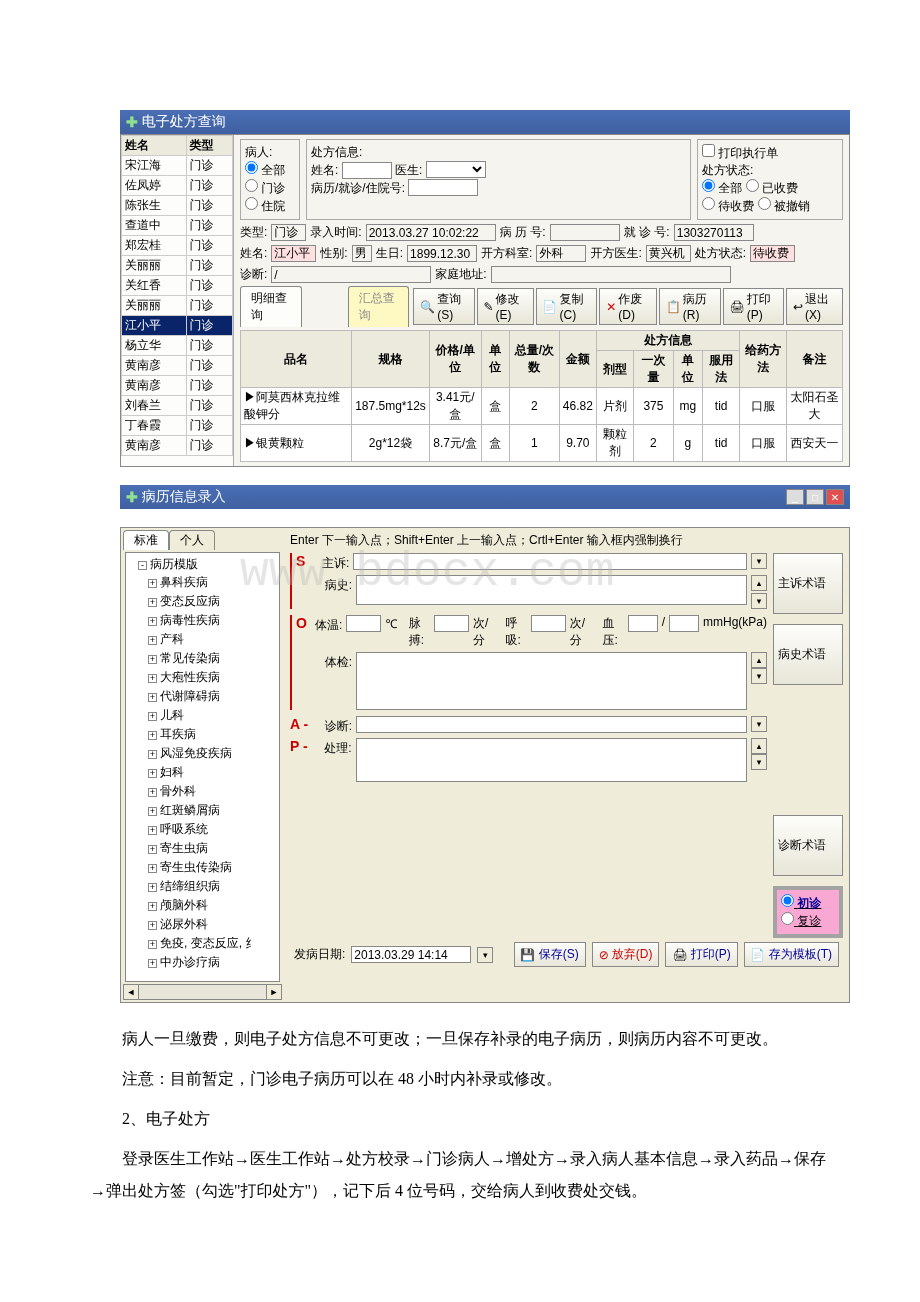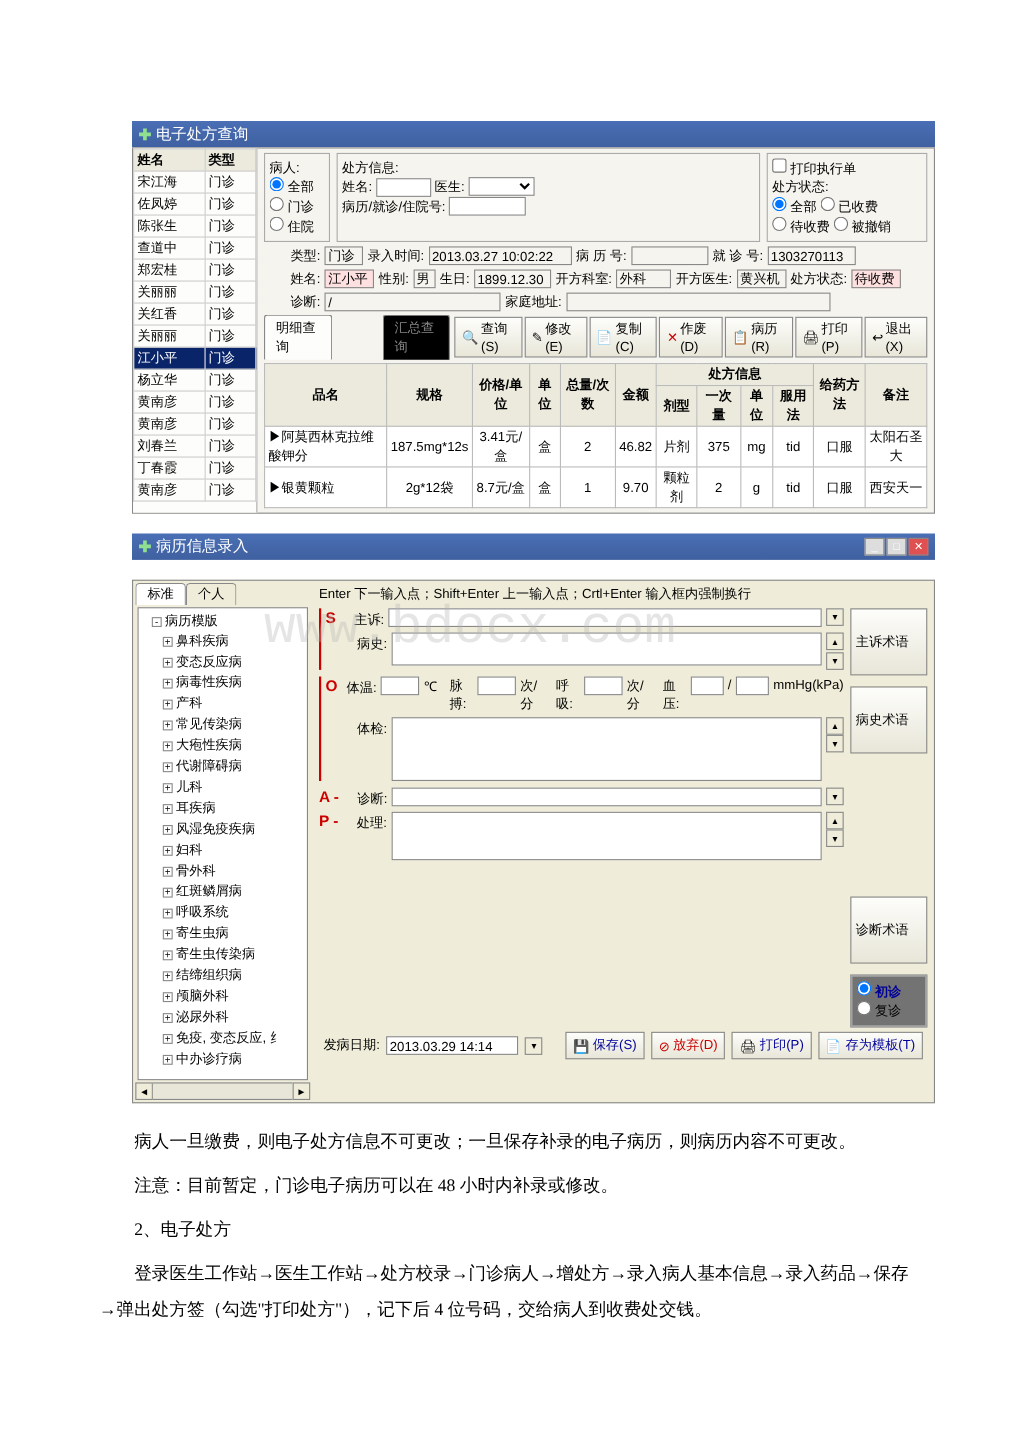--- a/index.html
+++ b/index.html
@@ -11,29 +11,29 @@
   .wbtn { width: 18px; height: 16px; background: #ddd; border: 1px solid #888; display: flex; align-items: center; justify-content: center; font-size: 10px; cursor: pointer; }
   .wbtn.close { background: #e05050; color: #fff; }
   .panel1 { border: 1px solid #888; background: #f5f4ee; margin: 0; display: flex; }
   .leftlist { width: 113px; border-right: 1px solid #aaa; background: #fdfdfb; }
   .leftlist table { width: 100%; border-collapse: collapse; font-size: 12px; }
   .leftlist th, .leftlist td { border: 1px solid #ccc; padding: 1px 3px; text-align: left; background: #fdfdfb; }
   .leftlist th { background: #eceadd; }
   .leftlist tr.sel td { background: #0a246a; color: #fff; }
   .rightarea { flex: 1; padding: 4px 6px; }
   .row { display: flex; align-items: center; gap: 4px; flex-wrap: wrap; }
-  .row.m { margin-top: 4px; margin-left: 24px; }
+  .row.m { margin-top: 4px; }
   input[type=text], select { border: 1px solid #888; background: #fff; height: 17px; padding: 0 2px; font-size: 12px; font-family: inherit; }
   input[readonly] { background: #f5f4ee; }
   .btn { border: 1px solid #888; background: linear-gradient(#fdfdfb,#e8e6d8); padding: 2px 6px; font-size: 12px; cursor: pointer; display: inline-flex; align-items: center; gap: 2px; }
   .filters { display: flex; gap: 6px; }
   .filtercol { border: 1px solid #aaa; padding: 4px; }
   .toolbar { display: flex; gap: 2px; align-items: center; padding: 3px 0; }
   .tabbtn { border: 1px solid #888; border-bottom: none; background: #fdfdfb; padding: 3px 10px; border-radius: 3px 3px 0 0; }
-  .tabbtn.inactive { background: #000000; color: #888; margin-left: 44px; }
+  .tabbtn.inactive { background: #fef9c3; color: #888; margin-left: 44px; }
   .drugtable { width: 100%; border-collapse: collapse; font-size: 12px; background: #fff; }
   .drugtable th, .drugtable td { border: 1px solid #bbb; padding: 1px 3px; text-align: center; }
   .drugtable th { background: #eceadd; }
   .panel2 { border: 1px solid #888; background: #efedd9; margin-top: 18px; }
   .panel2body { display: flex; }
   .tree { width: 155px; background: #fff; border: 1px solid #888; margin: 2px; font-size: 12px; padding: 2px; height: 430px; overflow: hidden; }
   .treetabs { display: flex; }
   .treetab { border: 1px solid #888; border-bottom: none; background: #fff; padding: 1px 10px; border-radius: 4px 4px 0 0; font-size: 12px; }
   .treetab.inactive { background: #efedd9; }
   .tree ul { list-style: none; padding-left: 10px; }
@@ -42,21 +42,21 @@
   .formarea { flex: 1; padding: 4px 6px; }
   .hint { font-size: 12px; margin-bottom: 4px; }
   .sobox { border-left: 2px solid #c00; padding-left: 4px; margin-bottom: 6px; }
   .soletter { color: #c00; font-weight: bold; font-size: 14px; margin-right: 2px; }
   .fldrow { display: flex; align-items: flex-start; gap: 4px; margin-bottom: 3px; }
   .fldrow label { width: 38px; text-align: right; padding-top: 2px; }
   .fldrow input[type=text] { flex: 1; }
   .fldrow textarea { flex: 1; border: 1px solid #888; font-size: 12px; font-family: inherit; resize: none; }
   .sidebtn { border: 1px solid #888; background: linear-gradient(#fdfdfb,#e8e6d8); padding: 21px 4px; font-size: 12px; cursor: pointer; white-space: nowrap; }
   .scrollbit { width: 16px; height: 16px; border: 1px solid #888; background: #efedd9; display: flex; align-items: center; justify-content: center; font-size: 9px; }
-  .radiogroup { border: 2px solid #a3a3a3; padding: 4px; background: #737373; }
+  .radiogroup { border: 4px solid #a3a3a3; padding: 4px; background: #f9a8d4; text-decoration: underline; }
   .bottombar { display: flex; align-items: center; gap: 6px; padding: 4px; }
   .btmbtn { border: 1px solid #888; background: linear-gradient(#fdfdfb,#e8e6d8); padding: 3px 6px; font-size: 12px; cursor: pointer; display: inline-flex; align-items: center; gap: 3px; }
   .article { padding: 20px 90px 40px; font-size: 16px; line-height: 2; font-family: "SimSun", serif; }
   .article p { text-indent: 2em; margin-bottom: 8px; }
   .watermark { position: absolute; font-size: 48px; color: rgba(180,180,180,0.35); font-family: Liberation Mono, monospace; pointer-events: none; z-index: 5; }
   .pos-rel { position: relative; }
 </style>
 </head>
 <body>
 

